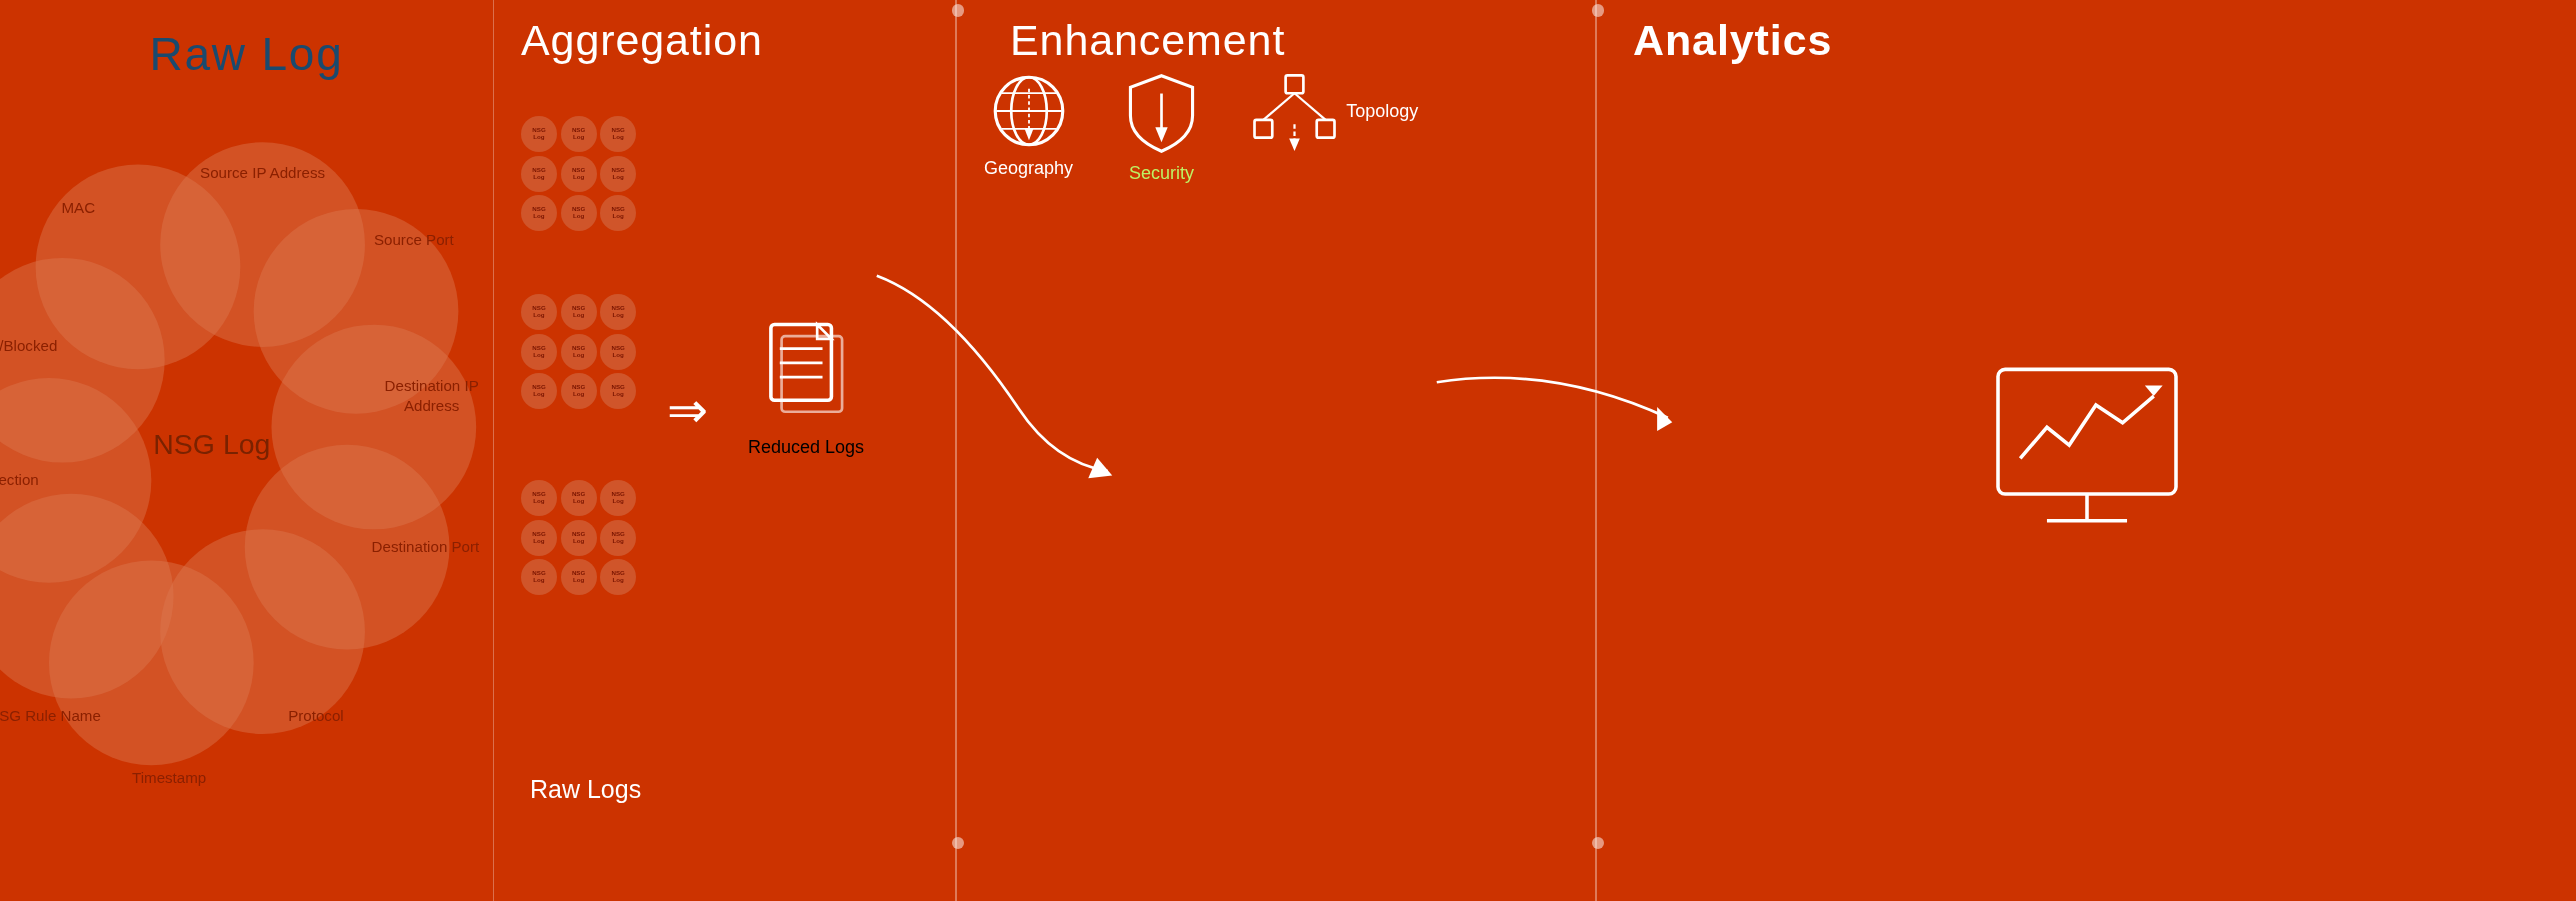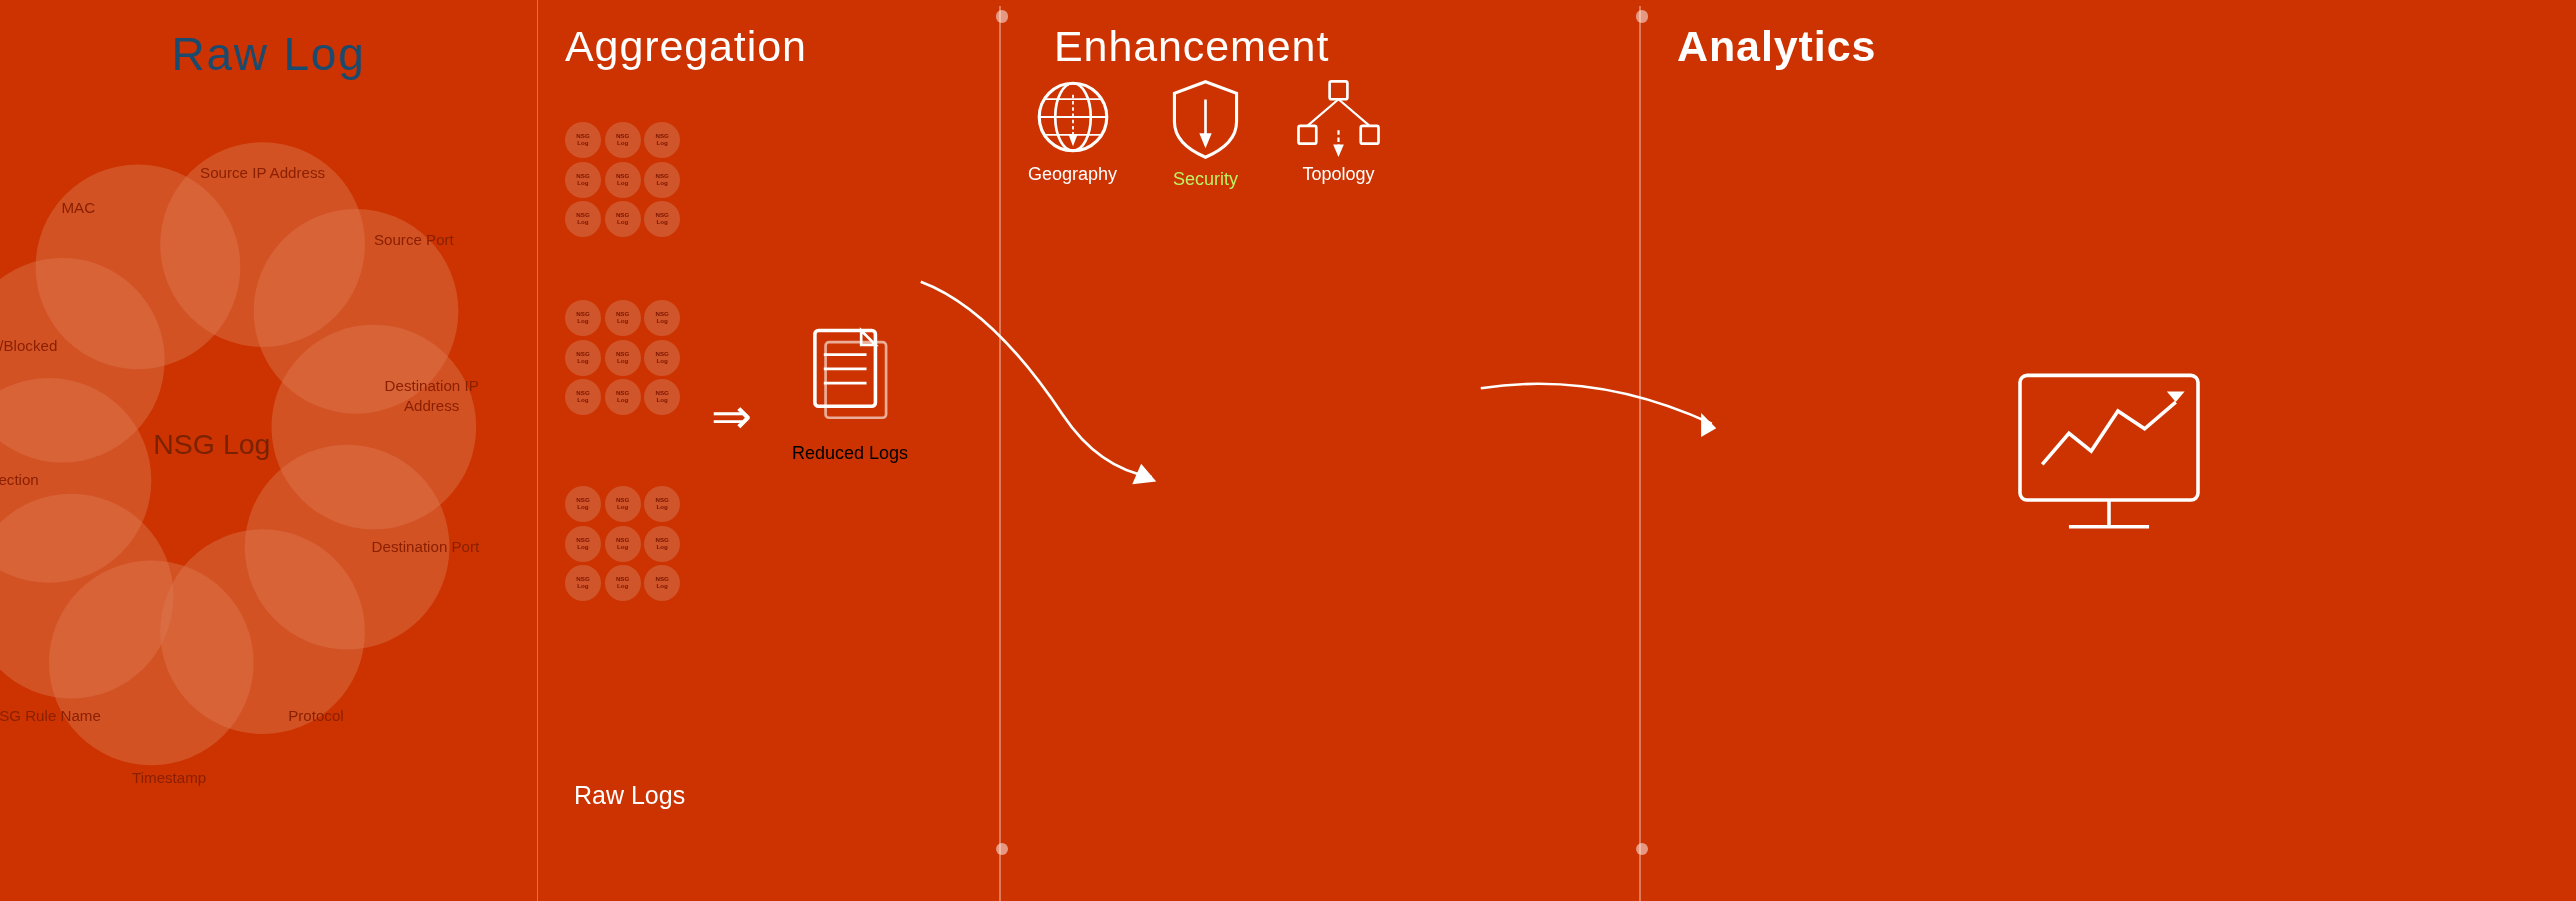--- a/index.html
+++ b/index.html
@@ -7,21 +7,21 @@
       width: 2576px;
       height: 902px;
       background: #cc3300;
       font-family: 'Segoe UI', Arial, sans-serif;
       overflow: hidden;
       display: flex;
     }
 
     
     .left-panel {
-      width: 538px;
+      width: 494px;
       height: 902px;
       background: #cc3300;
       position: relative;
       border-right: 1.8px solid rgba(255,255,255,0.3);
       flex-shrink: 0;
     }
 
     .raw-log-title {
       text-align: center;
       color: #1a4a6e;
@@ -30,21 +30,20 @@
       padding-top: 27px;
       letter-spacing: 1.8px;
     }
 
     
     .right-panel {
       flex: 1;
       height: 706px;
       position: relative;
       display: flex;
-      margin-top: 6px;
     }
 
     
     .v-divider {
       width: 1.8px;
       height: 100%;
       background: rgba(255,255,255,0.35);
       position: absolute;
       top: 0;
     }
@@ -279,21 +278,21 @@
       <div style="display:flex;flex-direction:column;align-items:center;gap:7.1px;">
         <svg width="71" height="85" viewBox="0 0 80 95">
           <path d="M40 5 L75 18 L75 50 Q75 75 40 90 Q5 75 5 50 L5 18 Z" fill="none" stroke="#fff" stroke-width="3.5"></path>
 
           <line x1="40" y1="25" x2="40" y2="70" stroke="#fff" stroke-width="3"></line>
           <polygon points="33,63 40,80 47,63" fill="#fff"></polygon>
         </svg>
         <div style="color:#bef264;font-size:18px;">Security</div>
       </div>
 
-      <div style="display:flex;flex-direction:column;align-items:center;gap:7.1px;">
+      <div style="display:flex;align-items:center;gap:7.1px;">
         <svg width="89" height="80" viewBox="0 0 100 90">
 
           <rect x="40" y="5" width="20" height="20" rx="2" fill="none" stroke="#fff" stroke-width="3"></rect>
           <rect x="5" y="55" width="20" height="20" rx="2" fill="none" stroke="#fff" stroke-width="3"></rect>
           <rect x="75" y="55" width="20" height="20" rx="2" fill="none" stroke="#fff" stroke-width="3"></rect>
 
           <line x1="50" y1="25" x2="15" y2="55" stroke="#fff" stroke-width="2.5"></line>
           <line x1="50" y1="25" x2="85" y2="55" stroke="#fff" stroke-width="2.5"></line>
 
           <line x1="50" y1="60" x2="50" y2="82" stroke="#fff" stroke-width="2.5" stroke-dasharray="5,3"></line>

